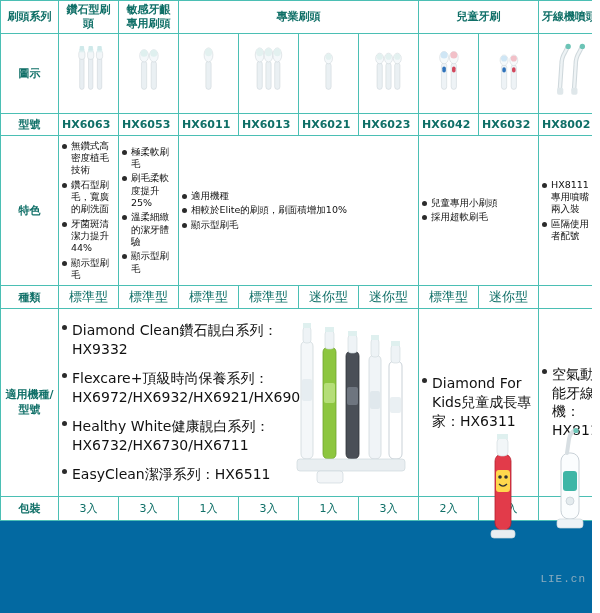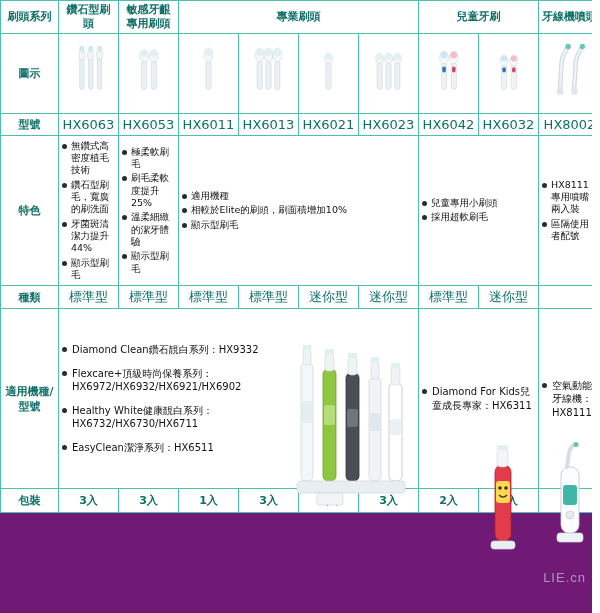--- a/index.html
+++ b/index.html
@@ -5,21 +5,21 @@
   * { box-sizing: border-box; }
   html, body {
     margin: 0; padding: 0;
     width: 600px; height: 613px;
     background: #ffffff;
     font-family: "DejaVu Sans", "Liberation Sans", sans-serif;
   }
   #sheet {
     position: relative;
     width: 592px; height: 613px;
-    background: #701a75;
+    background: #0369a1;
     overflow: hidden;
   }
   table.spec {
     border-collapse: collapse;
     width: 600px;
     table-layout: fixed;
     font-size: 10px;
     color: #1c1c1c;
   }
   table.spec td, table.spec th {
@@ -41,38 +41,37 @@
     color: #0f6f67;
     text-align: center;
     font-weight: bold;
     font-size: 11px;
     line-height: 1.25;
     height: 26px;
   }
   .model {
     background: #eaf9f6;
     color: #0f6f67;
-    text-align: center;
-    font-weight: normal;
-    font-size: 13px;
+    font-weight: bold;
+    font-size: 11px;
     height: 22px;
   }
   .kind {
     background: #eaf9f6;
     color: #0f6f67;
     text-align: center;
     font-size: 13px;
     height: 22px;
   }
   .pack {
     background: #eaf9f6;
     color: #0f6f67;
     text-align: center;
     font-size: 11px;
-    font-weight: bold;
+    font-weight: normal;
     height: 24px;
   }
   .imgcell { height: 80px; padding: 0; }
   .feat { vertical-align: middle; padding: 4px 4px; }
   .featlist { list-style: none; margin: 0; padding: 0; }
   .featlist li {
     position: relative;
     padding-left: 9px;
     margin: 2px 0;
     line-height: 1.3;
@@ -87,43 +86,43 @@
     border-radius: 50%;
     background: #2b2b2b;
   }
   .applycell { vertical-align: middle; height: 180px; position: relative; }
   .applylist { list-style: none; margin: 0; padding: 0; }
   .applylist li {
     position: relative;
     padding-left: 10px;
     margin: 10px 0;
     line-height: 1.35;
-    font-size: 10px;
+    font-size: 14px;
     color: #111;
   }
   .applylist li::before {
     content: "";
     position: absolute;
     left: 0; top: 4px;
     width: 5px; height: 5px;
     border-radius: 50%;
     background: #2b2b2b;
   }
   .apply-wrap { position: relative; }
   .apply-art {
     position: absolute;
     right: 2px; top: 0;
     width: 120px; height: 170px;
   }
   .photo { width: 100%; height: 100%; display: block; }
   .watermark {
     position: absolute;
     right: 6px; bottom: 28px;
-    font-family: Liberation Sans, sans-serif;
-    font-size: 13px;
+    font-family: Liberation Mono, monospace;
+    font-size: 11px;
     color: #b9c3c9;
     opacity: 0.75;
     letter-spacing: 1px;
     pointer-events: none;
     margin-top: 28px;
   }
 </style>
 </head>
 <body>
 

